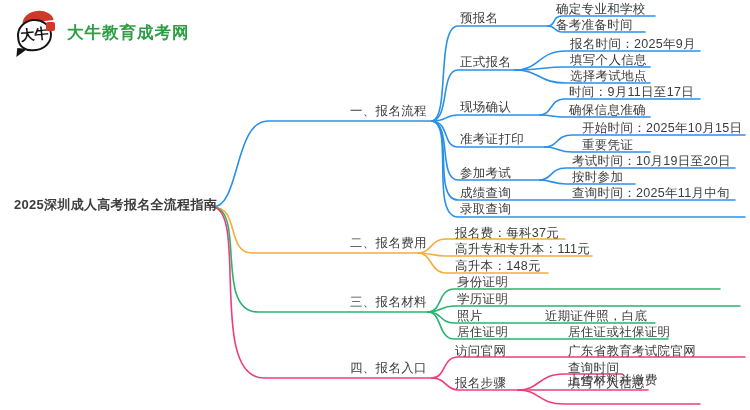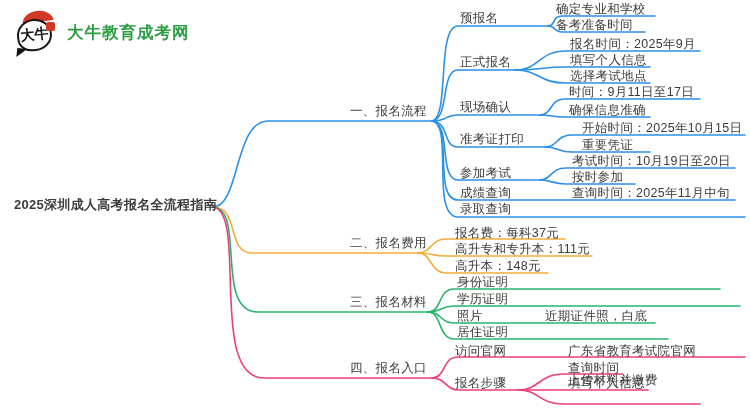--- a/index.html
+++ b/index.html
@@ -122,20 +122,21 @@
 
   <div class="node" style="left:455px;top:226px">报名费：每科37元</div>
   <div class="node" style="left:455px;top:242px">高升专和专升本：111元</div>
   <div class="node" style="left:455px;top:259px">高升本：148元</div>
 
   <div class="node" style="left:457px;top:275px">身份证明</div>
   <div class="node" style="left:457px;top:292px">学历证明</div>
   <div class="node" style="left:457px;top:309px">照片</div>
   <div class="node" style="left:545px;top:309px">近期证件照，白底</div>
   <div class="node" style="left:457px;top:325px">居住证明</div>
+  <div class="node" style="left:568px;top:325px">居住证或社保证明</div>
 
   <div class="node" style="left:455px;top:344px">访问官网</div>
   <div class="node" style="left:568px;top:344px">广东省教育考试院官网</div>
   <div class="node" style="left:455px;top:376px">报名步骤</div>
   <div class="node" style="left:568px;top:361px">查询时间</div>
   <div class="node" style="left:568px;top:376px">填写个人信息</div>
   <div class="node" style="left:568px;top:373px">上传材料并缴费</div>
 
 </div>
 

